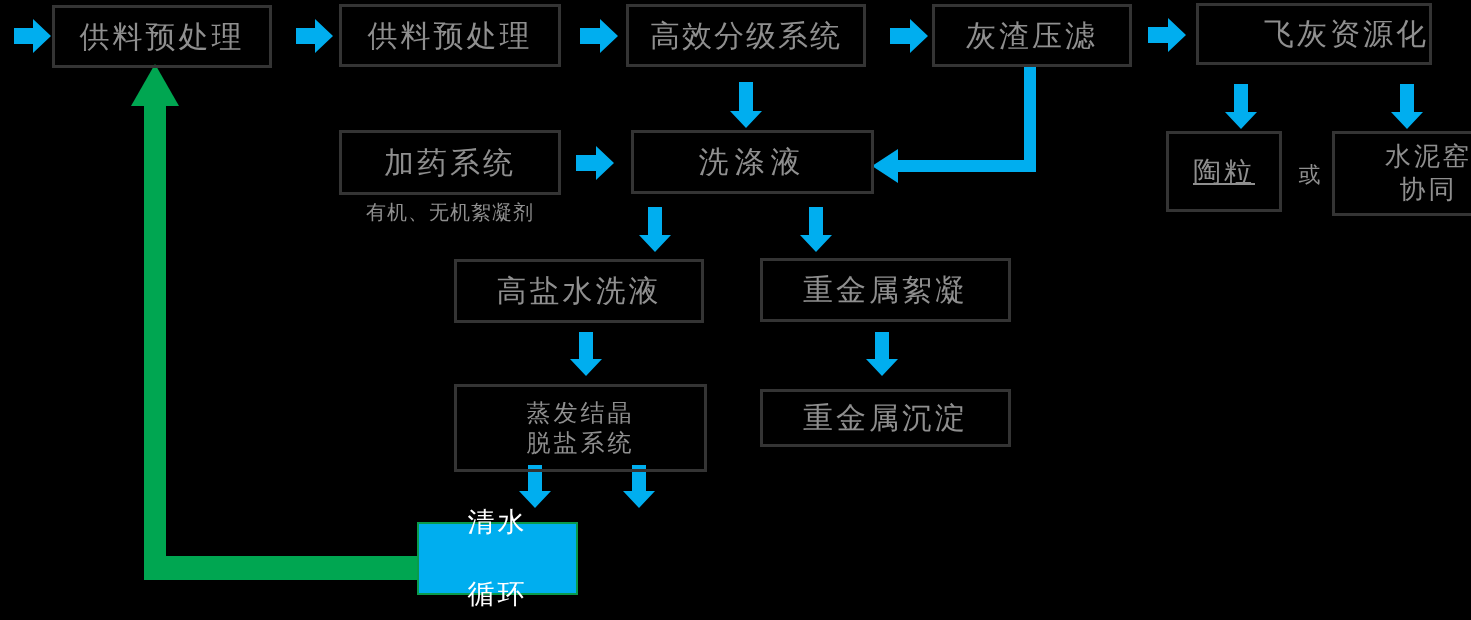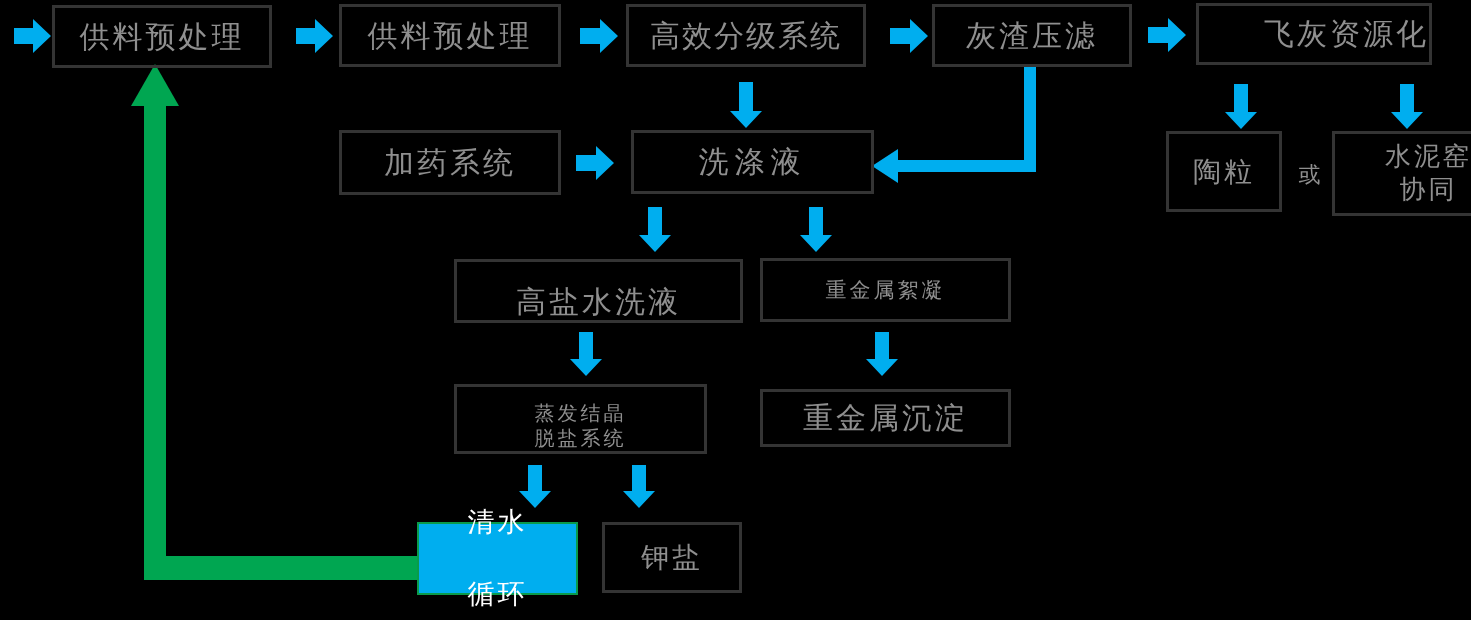--- a/index.html
+++ b/index.html
@@ -116,55 +116,53 @@
     <span>灰渣压滤</span>
   </div>
 
   <div class="node" style="left:1182px;top:3px;width:236px;height:62px;font-size:30px;align-items:flex-end;">
     <span>飞灰资源化</span>
   </div>
 
   <div class="node" style="left:325px;top:130px;width:222px;height:65px;font-size:30px;">
     <span>加药系统</span>
   </div>
+  <div class="floating-label" style="left:325px;top:199px;width:222px;font-size:20px;">有机、无机絮凝剂</div>
 
   <div class="node" style="left:617px;top:130px;width:243px;height:64px;font-size:30px;letter-spacing:6px;">
     <span>洗涤液</span>
   </div>
 
-  <div class="node" style="left:1152px;top:131px;width:116px;height:81px;font-size:28px;">
+  <div class="node" style="left:1152px;top:131px;width:116px;height:81px;font-size:28px;text-decoration:underline;">
     <span>陶粒</span>
   </div>
 
   <div class="floating-label" style="left:1274px;top:160px;width:44px;font-size:22px;">或</div>
 
   <div class="node" style="left:1318px;top:131px;width:149px;height:85px;font-size:26px;padding-left:44px;">
     <span>水泥窑</span>
     <span>协同</span>
   </div>
 
-  <div class="node" style="left:440px;top:259px;width:289px;height:64px;font-size:30px;justify-content:flex-end;">
+  <div class="node" style="left:440px;top:259px;width:250px;height:64px;font-size:30px;">
     <span>高盐水洗液</span>
   </div>
 
-  <div class="node" style="left:746px;top:258px;width:251px;height:64px;font-size:21px;">
+  <div class="node" style="left:746px;top:258px;width:251px;height:64px;font-size:30px;">
     <span>重金属絮凝</span>
   </div>
 
-  <div class="node" style="left:440px;top:384px;width:253px;height:70px;font-size:20px;justify-content:flex-end;">
+  <div class="node" style="left:440px;top:384px;width:253px;height:88px;font-size:24px;">
     <span>蒸发结晶</span>
     <span>脱盐系统</span>
   </div>
 
   <div class="node" style="left:746px;top:389px;width:251px;height:58px;font-size:30px;">
     <span>重金属沉淀</span>
   </div>
 
   <div class="node hl" style="left:403px;top:522px;width:161px;height:73px;font-size:27px;">
     <span>清水</span>
     <span>循环</span>
   </div>
 
-  <div class="node" style="left:588px;top:522px;width:140px;height:71px;font-size:28px;">
-    <span>钾盐</span>
-  </div>
 
 </div>
 
 </body></html>

